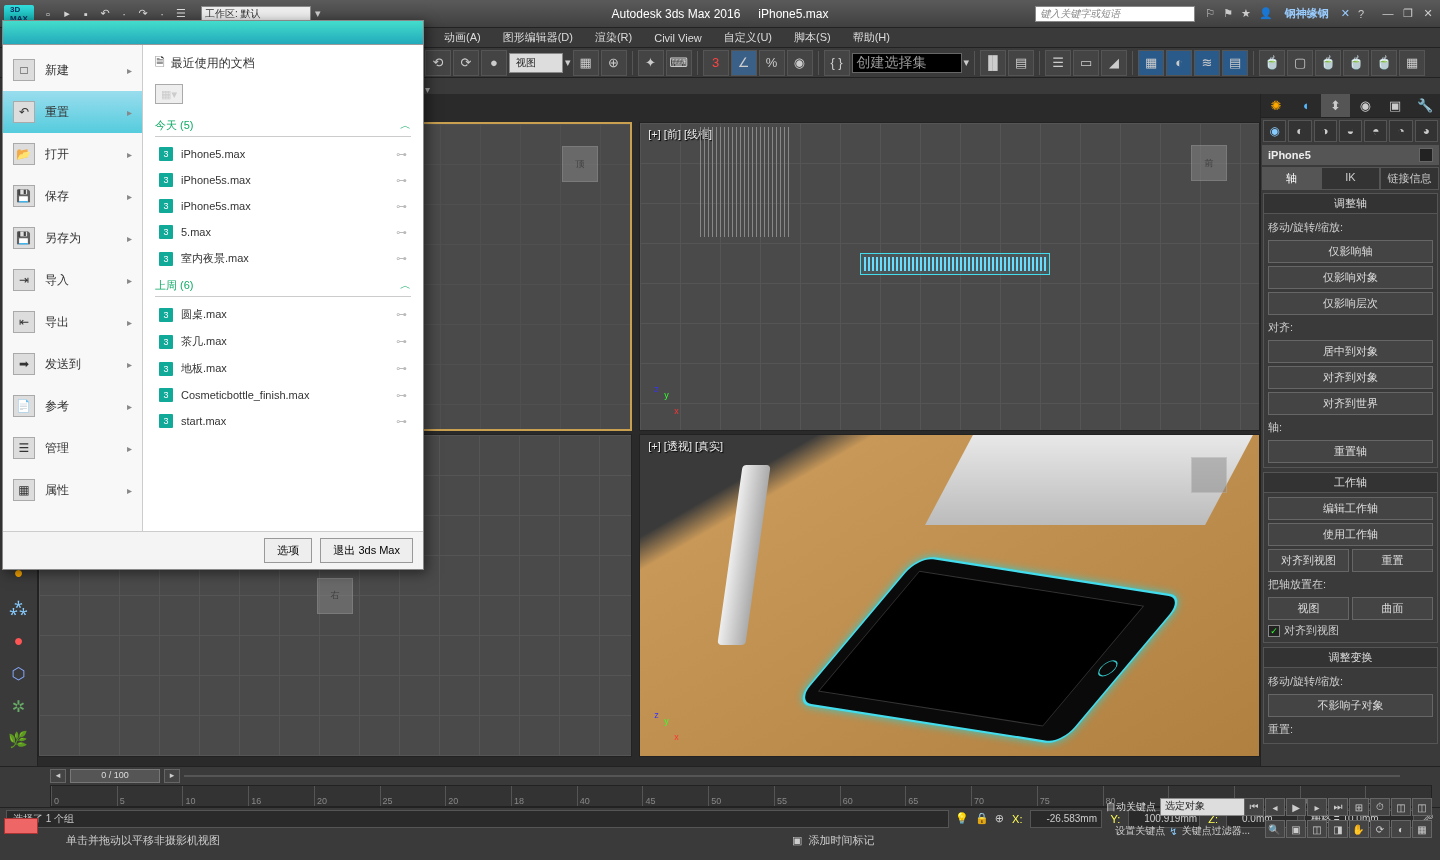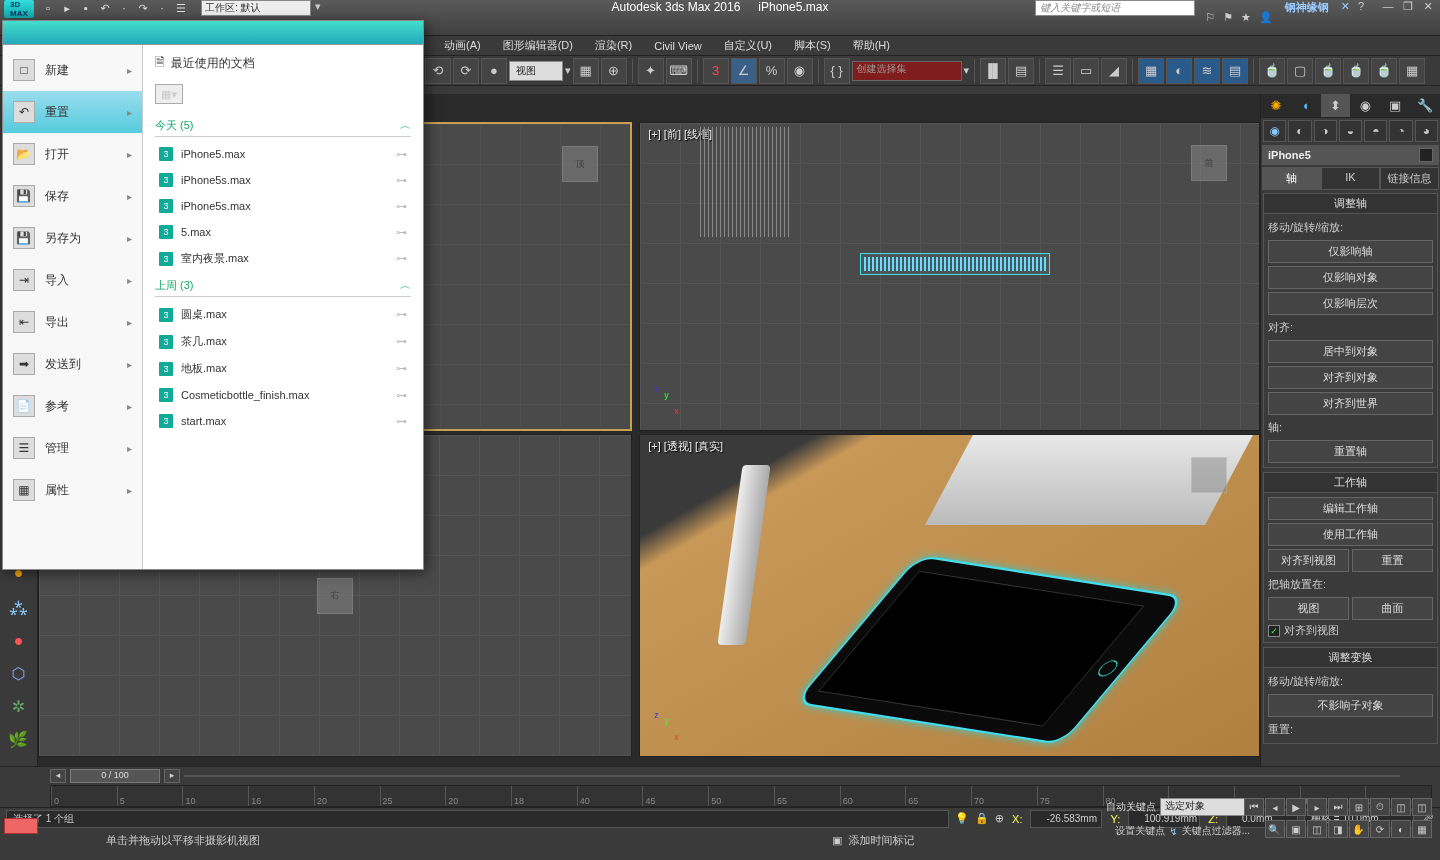--- a/index.html
+++ b/index.html
@@ -1,37 +1,37 @@
 <!DOCTYPE html>
 <html><head>
 <meta charset="utf-8">
 <style>
 * { margin:0; padding:0; box-sizing:border-box; font-family:"Microsoft YaHei",Arial,sans-serif; }
 body { width:1440px; height:860px; background:#3a3a3a; overflow:hidden; position:relative; color:#ccc; font-size:11px; }
-.titlebar { height:36px; background:linear-gradient(#5a5a5a,#404040); display:flex; padding:0 4px; border-bottom:1px solid #222; }
+.titlebar { height:28px; background:linear-gradient(#5a5a5a,#404040); display:flex; align-items:center; padding:0 4px; border-bottom:1px solid #222; }
 .titlebar .logo { width:30px; height:18px; background:linear-gradient(#3dd,#1aa); border-radius:2px; margin-right:6px; display:flex; align-items:center; justify-content:center; font-size:8px; color:#036; font-weight:bold; }
 .titlebar .qat { display:flex; gap:3px; }
 .titlebar .qat span { width:16px; height:16px; display:flex; align-items:center; justify-content:center; color:#ddd; }
 .titlebar .ws-label { margin-left:10px; font-size:11px; color:#ddd; }
 .titlebar .ws-sel { width:110px; height:16px; background:#eee; color:#333; border:1px solid #888; font-size:10px; padding:0 3px; margin-left:2px;}
 .titlebar .title-center { position:absolute; left:50%; transform:translateX(-50%); font-size:12px; color:#fff; display:flex; gap:18px;}
 .titlebar .search-box { margin-left:auto; width:160px; height:16px; background:#fff; color:#888; font-size:10px; font-style:italic; padding:0 4px; border:1px solid #888;}
 .titlebar .right-icons { display:flex; gap:8px; align-items:center; margin-left:10px; }
 .titlebar .right-icons span { color:#ccc; }
 .titlebar .user { color:#9cf; font-size:11px; margin:0 12px;font-weight:bold; }
 .titlebar .winbtns { display:flex; gap:4px; margin-left:8px; }
 .titlebar .winbtns span { width:16px; text-align:center; }
 
 .menubar { height:20px; background:#3a3a3a; display:flex; align-items:center; padding-left:440px; gap:14px; font-size:11px; color:#ddd; border-bottom:1px solid #222; position:relative; z-index:2;}
 .menubar span { padding:2px 4px; }
 
 .toolbar { height:30px; background:#3a3a3a; border-bottom:1px solid #222; display:flex; align-items:center; padding-left:425px; gap:2px; position:relative; z-index:2;}
 .toolbar .tbtn { width:26px; height:26px; background:#444; border:1px solid #555; display:flex; align-items:center; justify-content:center; font-size:13px; color:#ccc; }
 .toolbar .tsel { height:20px; background:#ddd; color:#222; border:1px solid #888; font-size:10px; padding:0 6px; display:flex; align-items:center;}
-.toolbar .tinput { height:20px; background:#7f1d1d; border:1px solid #666; color:#999; font-size:10px; padding:0 4px; width:110px;}
+.toolbar .tinput { height:20px; background:#000000; border:1px solid #666; color:#999; font-size:14px; padding:0 4px; width:110px;}
 .toolbar .sep { width:1px; height:24px; background:#555; margin:0 3px; }
 
 .toolbar2 { height:24px; background:#3a3a3a; border-bottom:1px solid #222; padding-left:425px; display:flex; align-items:center; gap:3px;}
 
 .main { position:absolute; top:94px; left:0; right:0; bottom:94px; display:flex; }
 .left-tools { width:38px; background:#3a3a3a; border-right:1px solid #222; display:flex; flex-direction:column; align-items:center; padding-top:470px; gap:14px;}
 .left-tools .lt { width:24px; height:24px; display:flex; align-items:center; justify-content:center; font-size:16px;}
 .axis-mini { margin-top:auto; margin-bottom:10px; position:relative; width:30px; height:30px;}
 
 .viewports { flex:1; background:#2a2a2a; position:relative; }
@@ -452,21 +452,21 @@
             <span class="fic">3</span>
             <span>5.max</span>
             <span class="pin">⊶</span>
           </div>
           <div class="am-file">
             <span class="fic">3</span>
             <span>室内夜景.max</span>
             <span class="pin">⊶</span>
           </div>
           <div class="am-group-h">
-            <span>上周 (3)</span>
+            <span>上周 (6)</span>
             <span class="chev">︿</span>
           </div>
           <div class="am-file">
             <span class="fic">3</span>
             <span>圆桌.max</span>
             <span class="pin">⊶</span>
           </div>
           <div class="am-file">
             <span class="fic">3</span>
             <span>茶几.max</span>
@@ -482,20 +482,24 @@
             <span>Cosmeticbottle_finish.max</span>
             <span class="pin">⊶</span>
           </div>
           <div class="am-file">
             <span class="fic">3</span>
             <span>start.max</span>
             <span class="pin">⊶</span>
           </div>
         </div>
     </div>
+  </div>
+  <div class="appmenu-foot">
+    <button>选项</button>
+    <button>退出 3ds Max</button>
   </div>
 </div>
 
 <div class="bottom">
   <div class="timeslider">
     <span class="tbtn2">◂</span>
     <span class="knob">0 / 100</span>
     <span class="tbtn2">▸</span>
     <div class="track"></div>
   </div>
@@ -533,21 +537,21 @@
       <div class="box coord">-26.583mm</div>
     <span class="coord-lbl">Y:</span>
       <div class="box coord">100.919mm</div>
     <span class="coord-lbl">Z:</span>
       <div class="box coord">0.0mm</div>
     <div class="box" style="width:110px;">栅格 = 10.0mm</div>
     <span>🗝</span>
   </div>
   <div class="status2">
     <div class="maxscript"></div>
-    <div class="box msg" style="margin-left:100px;flex:0 0 720px;">单击并拖动以平移非摄影机视图</div>
+    <div class="box msg" style="margin-left:60px;flex:0 0 720px;">单击并拖动以平移非摄影机视图</div>
     <span>▣</span>
     <span>添加时间标记</span>
   </div>
 
   <div class="keybox">
     <span class="klabel">自动关键点</span>
     <div class="ksel">选定对象</div>
   </div>
   <div class="keybox2">
     <span>设置关键点</span>

